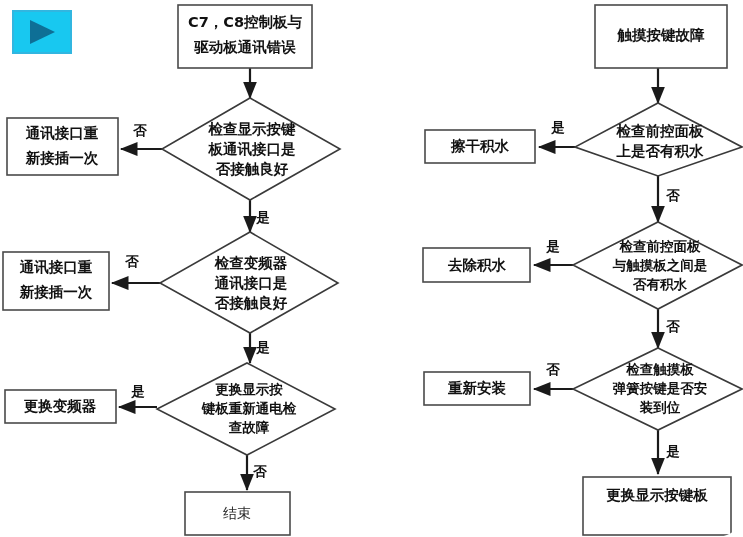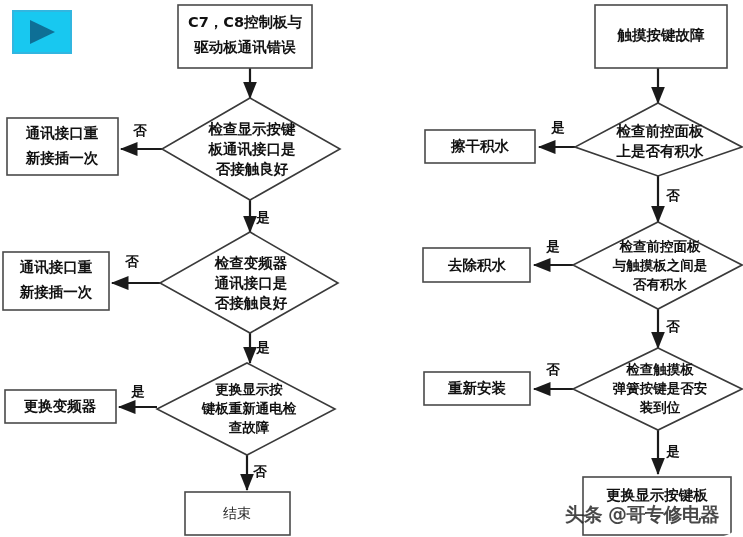--- a/index.html
+++ b/index.html
@@ -199,15 +199,14 @@
     <text class="node-text" x="657" y="496">更换显示按键板</text>
 
     <text class="edge-label" x="558" y="128">是</text>
     <text class="edge-label" x="673" y="196">否</text>
     <text class="edge-label" x="553" y="247">是</text>
     <text class="edge-label" x="673" y="327">否</text>
     <text class="edge-label" x="553" y="370">否</text>
     <text class="edge-label" x="673" y="452">是</text>
   </svg>
 
-  <div class="watermark">头条 @哥专修电器</div>
 
 </div>
 
 </body></html>

